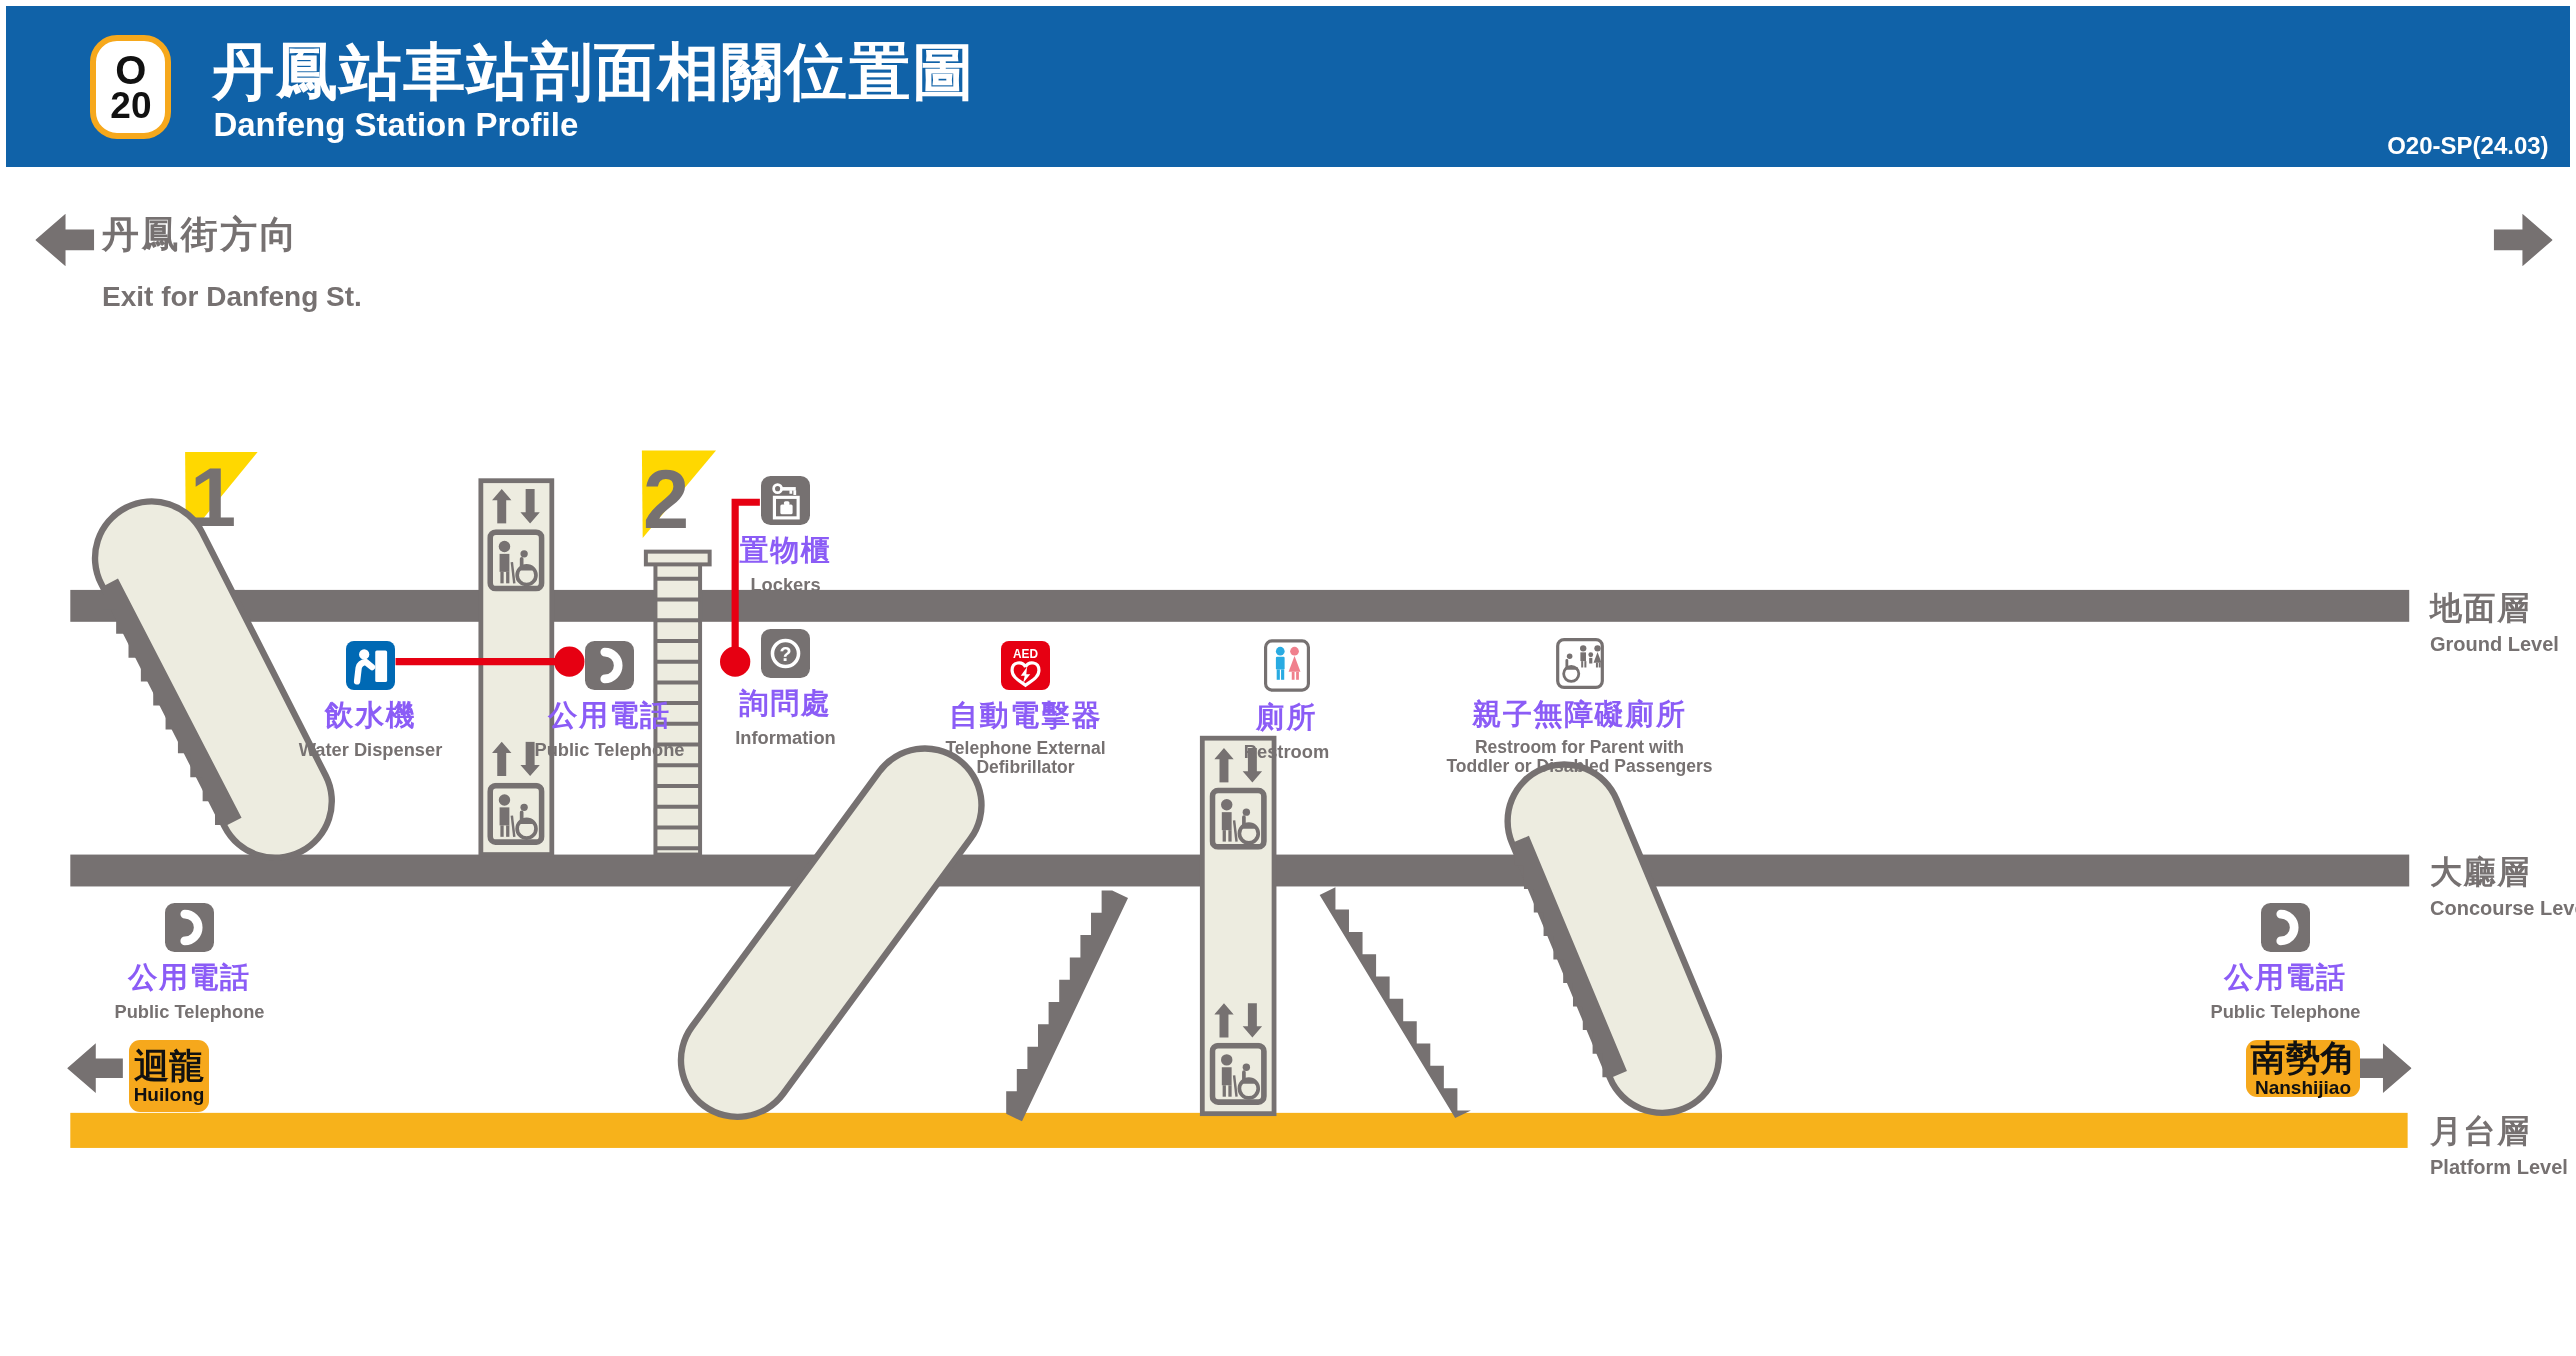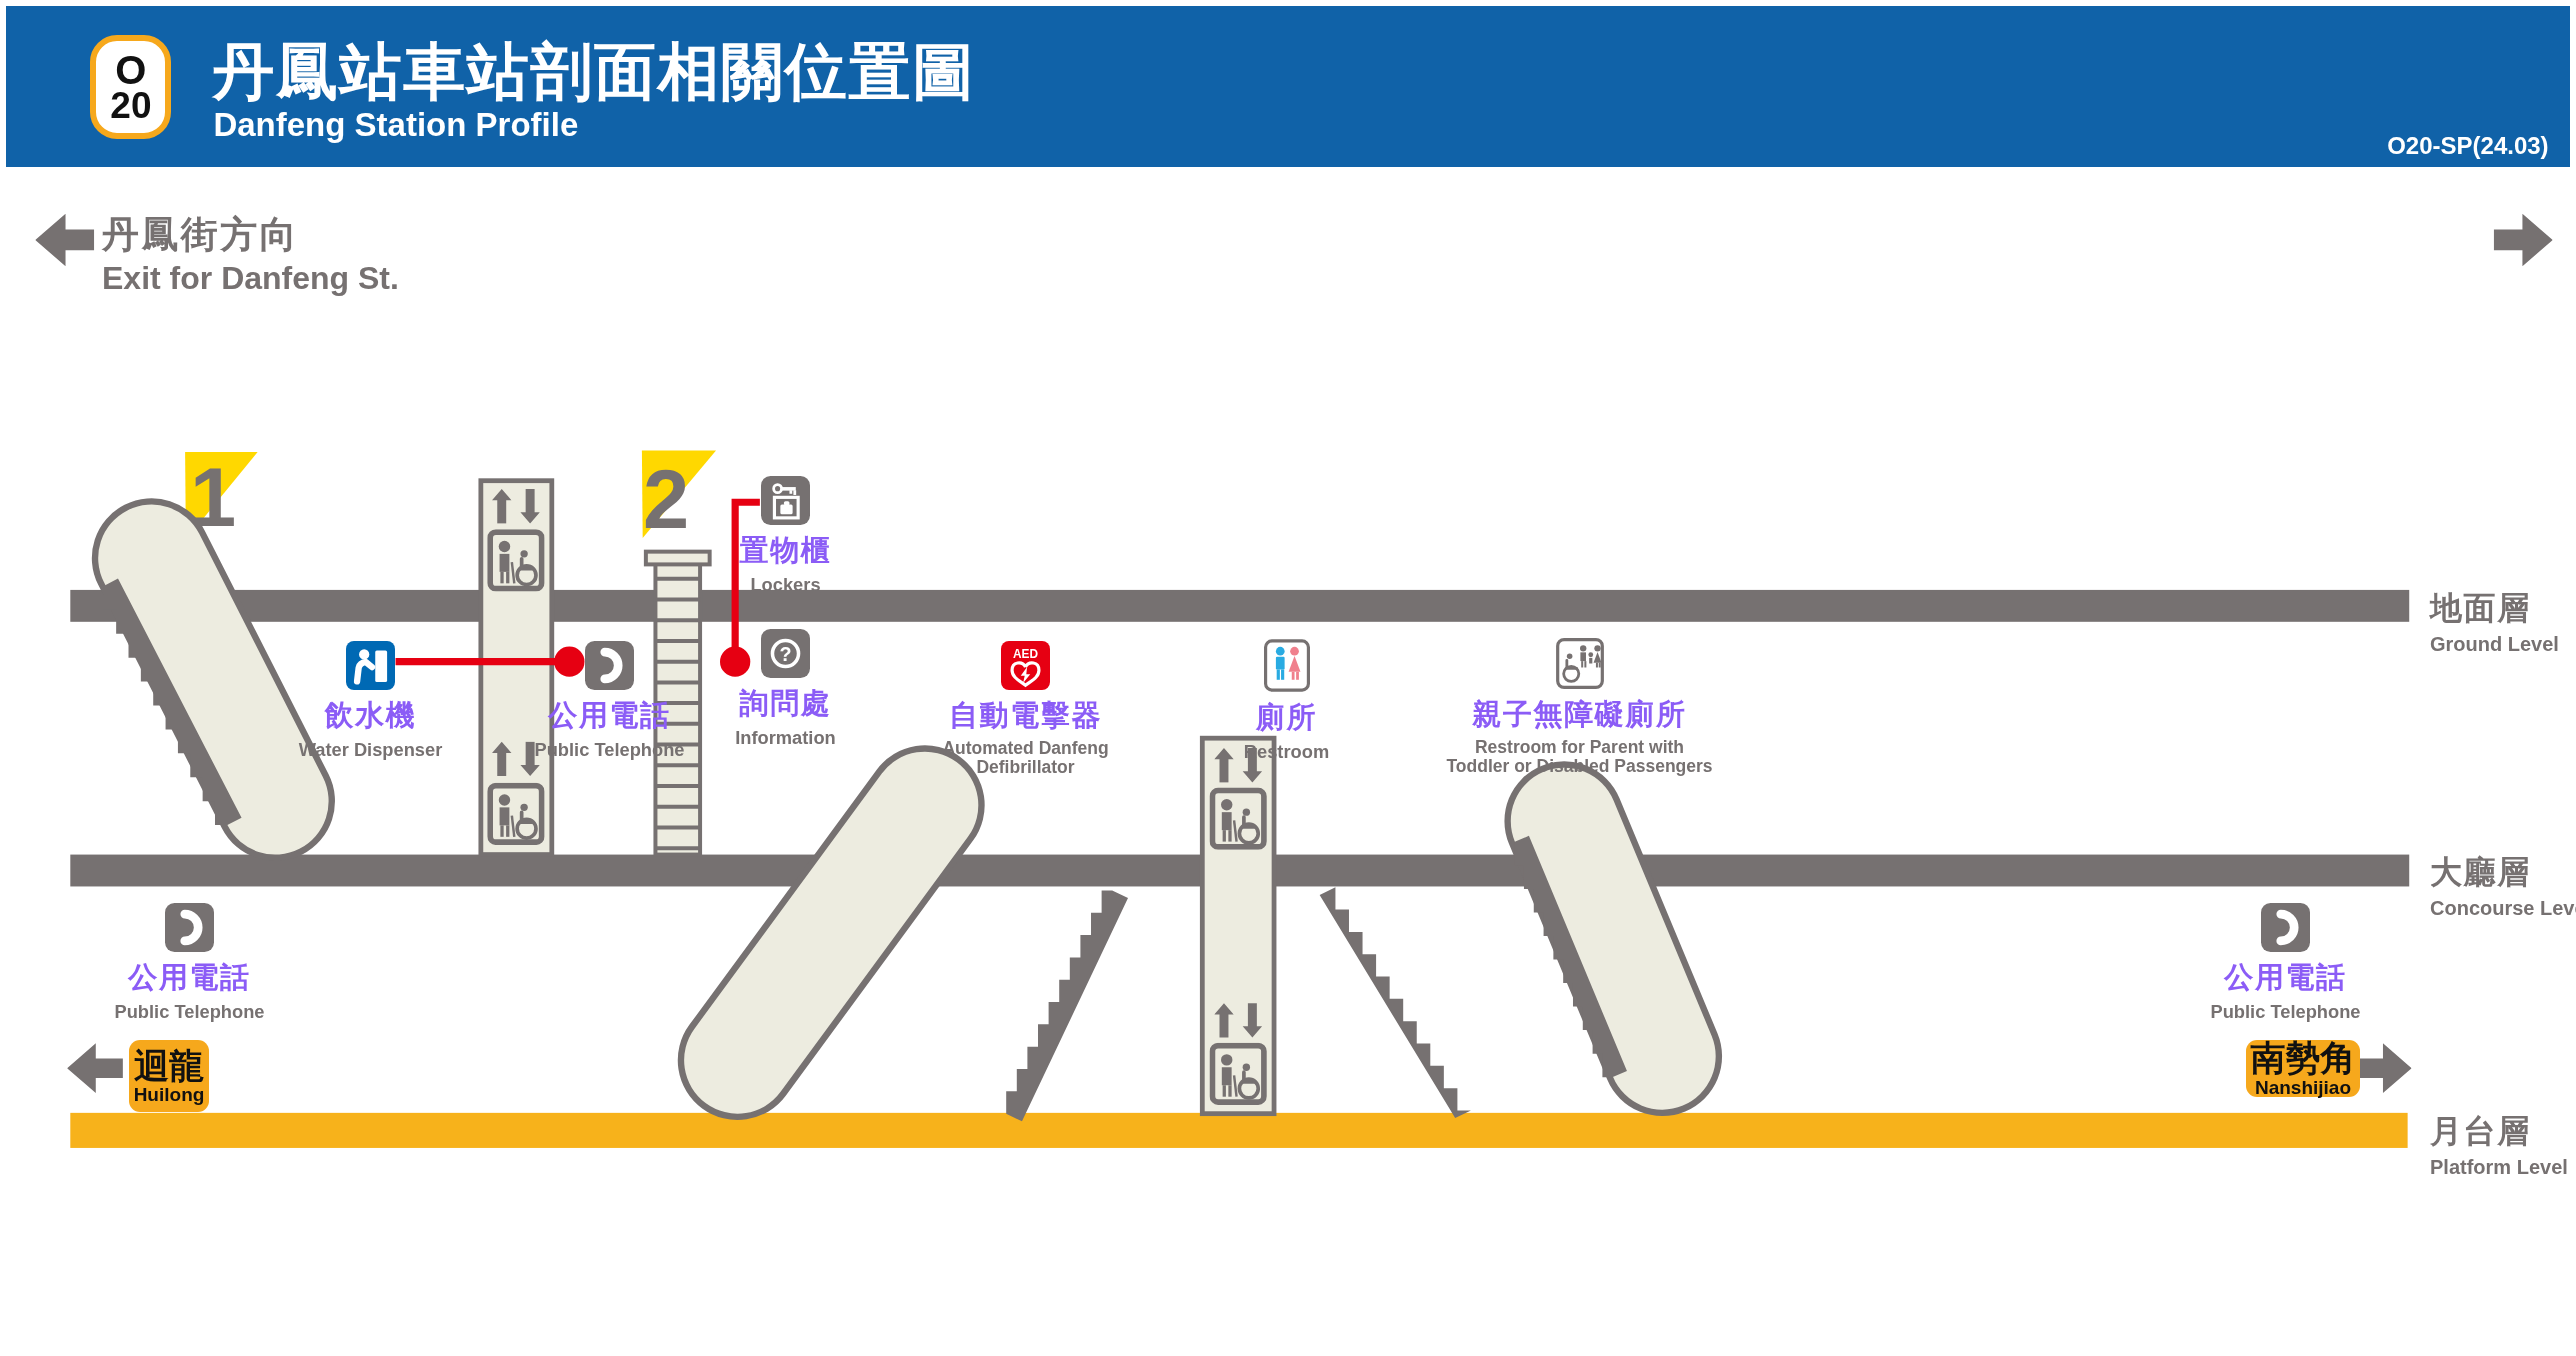--- a/index.html
+++ b/index.html
@@ -11,21 +11,21 @@
          border:6.4px solid #F6A81C;border-radius:27px;box-sizing:border-box;
          display:flex;flex-direction:column;align-items:center;justify-content:center;line-height:.92;}
   .badge .l{font-size:40px;font-weight:700;color:#111;}
   .badge .n{font-size:37px;font-weight:700;color:#111;}
   .title-zh{position:absolute;left:206px;top:24px;font-size:62px;font-weight:700;color:#fff;letter-spacing:1.6px;}
   .title-en{position:absolute;left:207px;top:100px;font-size:33px;font-weight:700;color:#fff;}
   .doc-code{position:absolute;right:21px;top:126px;font-size:24px;font-weight:700;color:#fff;}
   
   .dir{position:absolute;top:210px;color:#767171;}
   .dir .zh{font-size:37px;font-weight:700;letter-spacing:2.4px;}
-  .dir .en{font-size:32px;font-weight:700;margin-top:0;}
+  .dir .en{font-size:28px;font-weight:700;margin-top:21px;}
   .dir-left{left:102px;text-align:left;}
   .dir-right{right:94px;text-align:right;}
   
   .exit-num{position:absolute;font-size:83px;font-weight:700;color:#767171;line-height:1;}
   
   .fac{position:absolute;display:flex;flex-direction:column;align-items:center;width:271px;}
   .fac.wide{width:367px;}
   .fac.med{width:319px;}
   .fac .zh{font-size:29px;font-weight:700;color:#8b5cf6;margin-top:6.4px;letter-spacing:1.6px;white-space:nowrap;}
   .fac .en{font-size:18.3px;font-weight:700;color:#767171;margin-top:2.4px;white-space:nowrap;}
@@ -203,21 +203,21 @@
   </div>
 
   <div class="fac med" style="left:866px;top:641px;">
     <svg width="49" height="49" viewBox="0 0 62 62">
       <rect width="62" height="62" rx="10" fill="#E60012"></rect>
       <text x="31" y="22" text-anchor="middle" font-size="15" font-weight="700" fill="#fff">AED</text>
       <path d="M31 33 C27 25 14 26 14 37 C14 46 23 50 31 56 C39 50 48 46 48 37 C48 26 35 25 31 33" fill="none" stroke="#fff" stroke-width="4"></path>
       <polygon points="33,33 25,44 30,44 28,53 37,42 32,42" fill="#fff"></polygon>
     </svg>
     <div class="zh">自動電擊器</div>
-    <div class="en2" style="margin-top:2.4px;">Automated Danfeng</div>
+    <div class="en2" style="margin-top:2.4px;">Telephone External</div>
     <div class="en2">Defibrillator</div>
   </div>
 
   <div class="fac" style="left:1151px;top:639px;">
     <svg width="46" height="53" viewBox="0 0 58 66">
       <rect x="2" y="2" width="54" height="62" rx="8" fill="#fff" stroke="#767171" stroke-width="4"></rect>
       <circle cx="20.5" cy="15" r="5.5" fill="#29ABE2"></circle>
       <rect x="15" y="22" width="11" height="16" rx="1.5" fill="#29ABE2"></rect>
       <rect x="16" y="38" width="4" height="13" fill="#29ABE2"></rect>
       <rect x="21.5" y="38" width="4" height="13" fill="#29ABE2"></rect>

